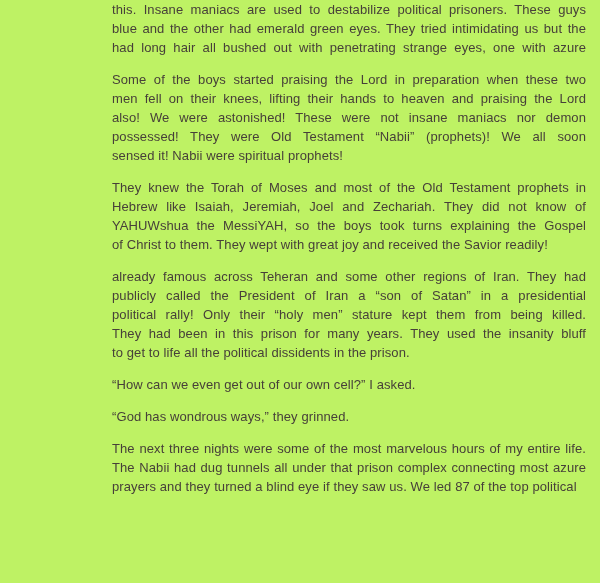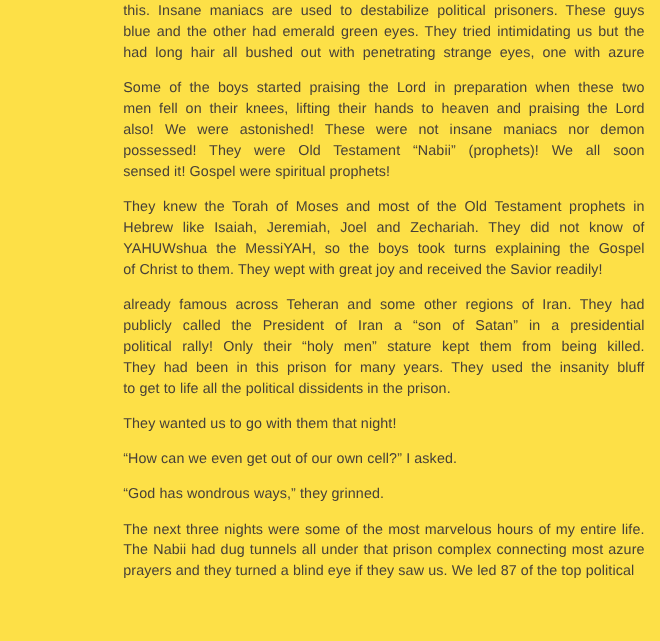--- a/index.html
+++ b/index.html
@@ -7,21 +7,21 @@
     width: 600px;
     height: 583px;
     background: #ffffff;
     overflow: hidden;
     font-family: "Liberation Sans", "DejaVu Sans", sans-serif;
   }
   .page {
     position: relative;
     width: 600px;
     height: 583px;
-    background: #fde047;
+    background: #bef264;
   }
   .text-column {
     position: absolute;
     left: 112px;
     top: 0px;
     width: 474px;
     color: #474039;
     font-size: 13px;
     line-height: 19px;
     letter-spacing: 0.1px;
@@ -52,37 +52,34 @@
       <div class="paragraph">
         <div class="line">this. Insane maniacs are used to destabilize political prisoners. These guys</div>
         <div class="line">blue and the other had emerald green eyes. They tried intimidating us but the</div>
         <div class="line">had long hair all bushed out with penetrating strange eyes, one with azure</div>
       </div>
       <div class="paragraph">
         <div class="line">Some of the boys started praising the Lord in preparation when these two</div>
         <div class="line">men fell on their knees, lifting their hands to heaven and praising the Lord</div>
         <div class="line">also! We were astonished! These were not insane maniacs nor demon</div>
         <div class="line">possessed! They were Old Testament “Nabii” (prophets)! We all soon</div>
-        <div class="line last">sensed it! Gospel were spiritual prophets!</div>
+        <div class="line last">sensed it! Nabii were spiritual prophets!</div>
       </div>
       <div class="paragraph">
         <div class="line">They knew the Torah of Moses and most of the Old Testament prophets in</div>
         <div class="line">Hebrew like Isaiah, Jeremiah, Joel and Zechariah. They did not know of</div>
         <div class="line">YAHUWshua the MessiYAH, so the boys took turns explaining the Gospel</div>
         <div class="line last">of Christ to them. They wept with great joy and received the Savior readily!</div>
       </div>
       <div class="paragraph">
         <div class="line">already famous across Teheran and some other regions of Iran. They had</div>
         <div class="line">publicly called the President of Iran a “son of Satan” in a presidential</div>
         <div class="line">political rally! Only their “holy men” stature kept them from being killed.</div>
         <div class="line">They had been in this prison for many years. They used the insanity bluff</div>
         <div class="line last">to get to life all the political dissidents in the prison.</div>
-      </div>
-      <div class="paragraph">
-        <div class="line last">They wanted us to go with them that night!</div>
       </div>
       <div class="paragraph">
         <div class="line last">“How can we even get out of our own cell?” I asked.</div>
       </div>
       <div class="paragraph">
         <div class="line last">“God has wondrous ways,” they grinned.</div>
       </div>
       <div class="paragraph">
         <div class="line">The next three nights were some of the most marvelous hours of my entire life.</div>
         <div class="line">The Nabii had dug tunnels all under that prison complex connecting most azure</div>

